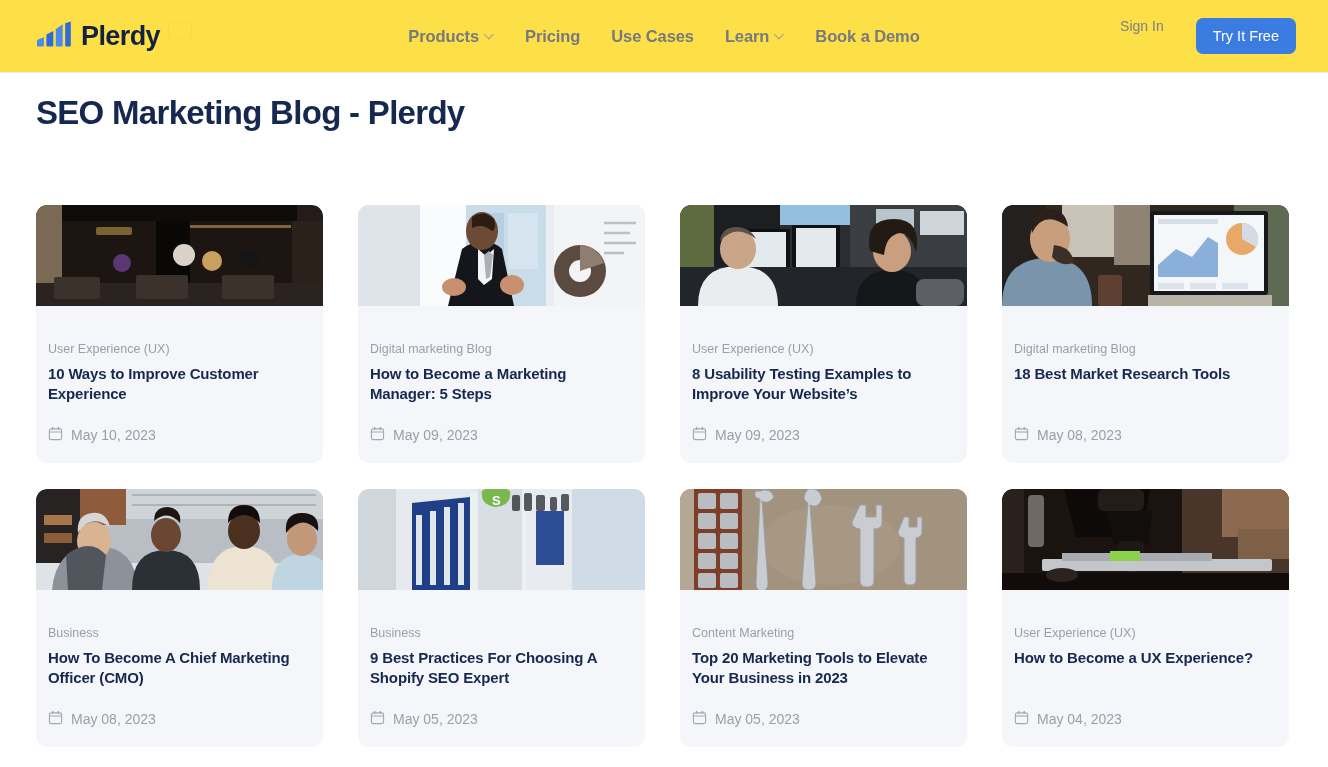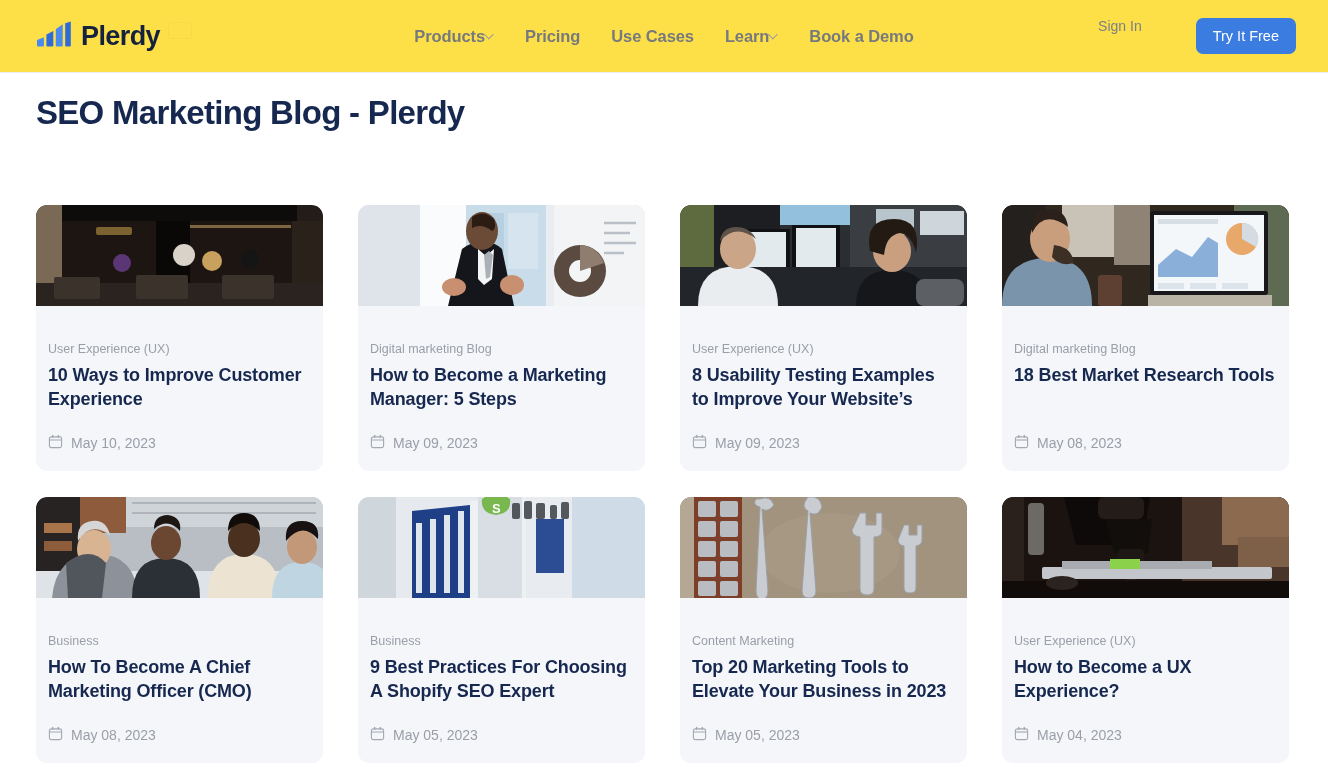--- a/index.html
+++ b/index.html
@@ -64,20 +64,21 @@
     left: 50%;
     transform: translateX(-50%);
     display: flex;
     align-items: center;
     gap: 31px;
   }
 
   .nav-link {
     display: flex;
     align-items: center;
+    gap: 6px;
     font-size: 16.5px;
     font-weight: bold;
     color: #76797e;
     text-decoration: none;
     letter-spacing: -0.1px;
     cursor: pointer;
     white-space: nowrap;
   }
 
   .chev {
@@ -116,21 +117,20 @@
     background: #3b7ce0;
     color: #ffffff;
     font-size: 14.5px;
     font-weight: normal;
     border: none;
     border-radius: 7px;
     padding: 10px 17px;
     cursor: pointer;
     font-family: inherit;
     white-space: nowrap;
-    margin-left: 22px;
   }
 
   
   .page {
     padding: 0 36px;
   }
 
   .page-title {
     font-size: 33px;
     font-weight: bold;
@@ -178,21 +178,21 @@
   }
 
   .card-category {
     font-size: 12.5px;
     color: #9a9ea7;
     line-height: 1.2;
     margin-bottom: 7px;
   }
 
   .card-title {
-    font-size: 18px;
+    font-size: 15px;
     font-weight: bold;
     color: #16284f;
     line-height: 1.33;
     letter-spacing: -0.15px;
   }
 
   .card-meta {
     display: flex;
     align-items: center;
     gap: 8px;

